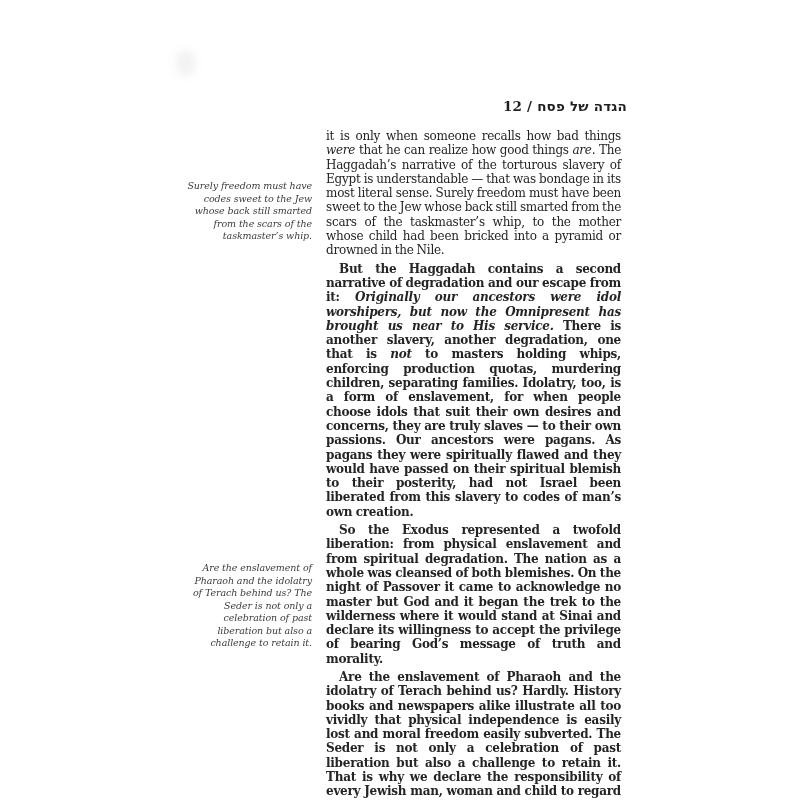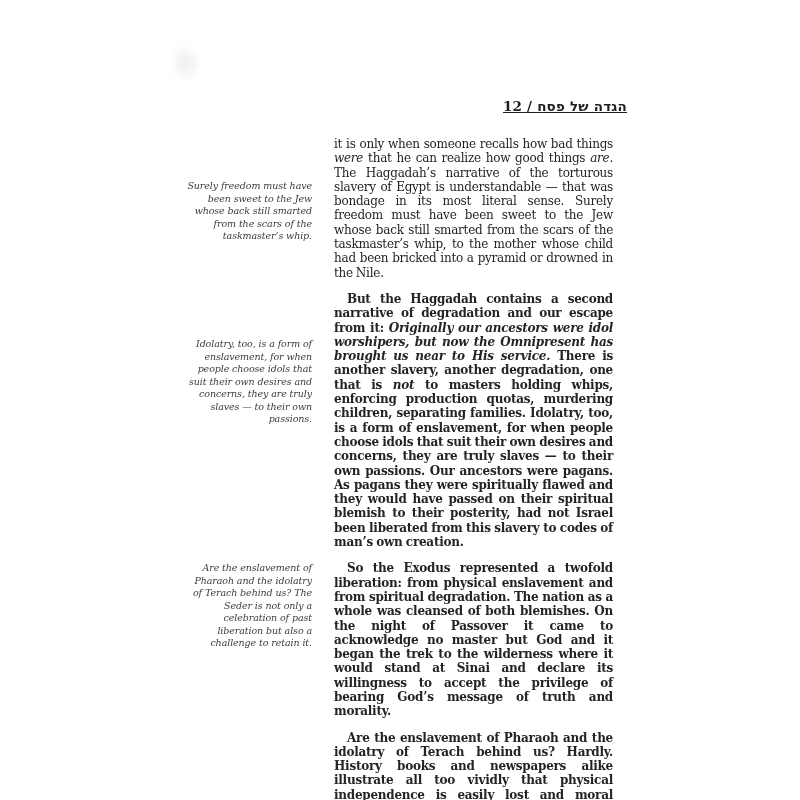--- a/index.html
+++ b/index.html
@@ -33,37 +33,36 @@
   #running-head {
     position: absolute;
     top: 98px;
     right: 173px;
     font-weight: bold;
     font-size: 13.5px;
     letter-spacing: 0.2px;
     color: #1f1f1f;
     font-family: "DejaVu Serif", "DejaVu Sans", serif;
     white-space: nowrap;
-    text-decoration: underline;
   }
   
   #body-column {
     position: absolute;
     left: 322px;
     top: 125px;
     width: 303px;
     font-size: 12px;
     line-height: 14.3px;
     text-align: justify;
     letter-spacing: -0.25px;
     word-spacing: -0.6px;
     color: #242424;
   }
   #body-column p {
-    margin: 12px;
+    margin: 4px;
     padding: 0;
   }
   #body-column p.indent {
     text-indent: 13px;
     margin-top: 4px;
     font-weight: bold;
   }
   #body-column em {
     font-style: italic;
   }
@@ -87,22 +86,21 @@
 <body>
 
 <div id="page">
 
   <div id="artifact"></div>
 
   <div id="running-head">
     <span>הגדה של פסח</span><span> / </span><span>12</span>
   </div>
 
-  <div id="margin-note-1" class="margin-note">Surely freedom must have been sweet to the Jew whose back still smarted from the scars of the taskmaster’s whip.</div>
-  <div id="margin-note-2" class="margin-note">Idolatry, too, is a form of enslavement, for when people choose idols that suit their own desires and concerns, they are truly slaves — to their own passions.</div>
+  <div id="margin-note-1" class="margin-note">Surely freedom must have codes sweet to the Jew whose back still smarted from the scars of the taskmaster’s whip.</div>
   <div id="margin-note-3" class="margin-note">Are the enslavement of Pharaoh and the idolatry of Terach behind us? The Seder is not only a celebration of past liberation but also a challenge to retain it.</div>
 
   <div id="body-column">
     <p><span>it is only when someone recalls how bad things </span><em>were</em><span> that he can realize how good things </span><em>are</em><span>. The Haggadah’s narrative of the torturous slavery of Egypt is understandable — that was bondage in its most literal sense. Surely freedom must have been sweet to the Jew whose back still smarted from the scars of the taskmaster’s whip, to the mother whose child had been bricked into a pyramid or drowned in the Nile.</span></p>
     <p class="indent"><span>But the Haggadah contains a second narrative of degradation and our escape from it: </span><em>Originally our ancestors were idol worshipers, but now the Omnipresent has brought us near to His service.</em><span> There is another slavery, another degradation, one that is </span><em>not</em><span> to masters holding whips, enforcing production quotas, murdering children, separating families. Idolatry, too, is a form of enslavement, for when people choose idols that suit their own desires and concerns, they are truly slaves — to their own passions. Our ancestors were pagans. As pagans they were spiritually flawed and they would have passed on their spiritual blemish to their posterity, had not Israel been liberated from this slavery to codes of man’s own creation.</span></p>
     <p class="indent"><span>So the Exodus represented a twofold liberation: from physical enslavement and from spiritual degradation. The nation as a whole was cleansed of both blemishes. On the night of Passover it came to acknowledge no master but God and it began the trek to the wilderness where it would stand at Sinai and declare its willingness to accept the privilege of bearing God’s message of truth and morality.</span></p>
     <p class="indent"><span>Are the enslavement of Pharaoh and the idolatry of Terach behind us? Hardly. History books and newspapers alike illustrate all too vividly that physical independence is easily lost and moral freedom easily subverted. The Seder is not only a celebration of past liberation but also a challenge to retain it. That is why we declare the responsibility of every Jewish man, woman and child to regard himself or herself as one of those hundreds of thousands who departed Egypt for a better life and a greater responsibility. Only by understanding the past and identifying with it can we deal intelligently with the future. Terach tried to impose idolatry on his children — so he was our enemy. Laban tried to wean his grandchil-</span></p>
   </div>
 
 </div>

